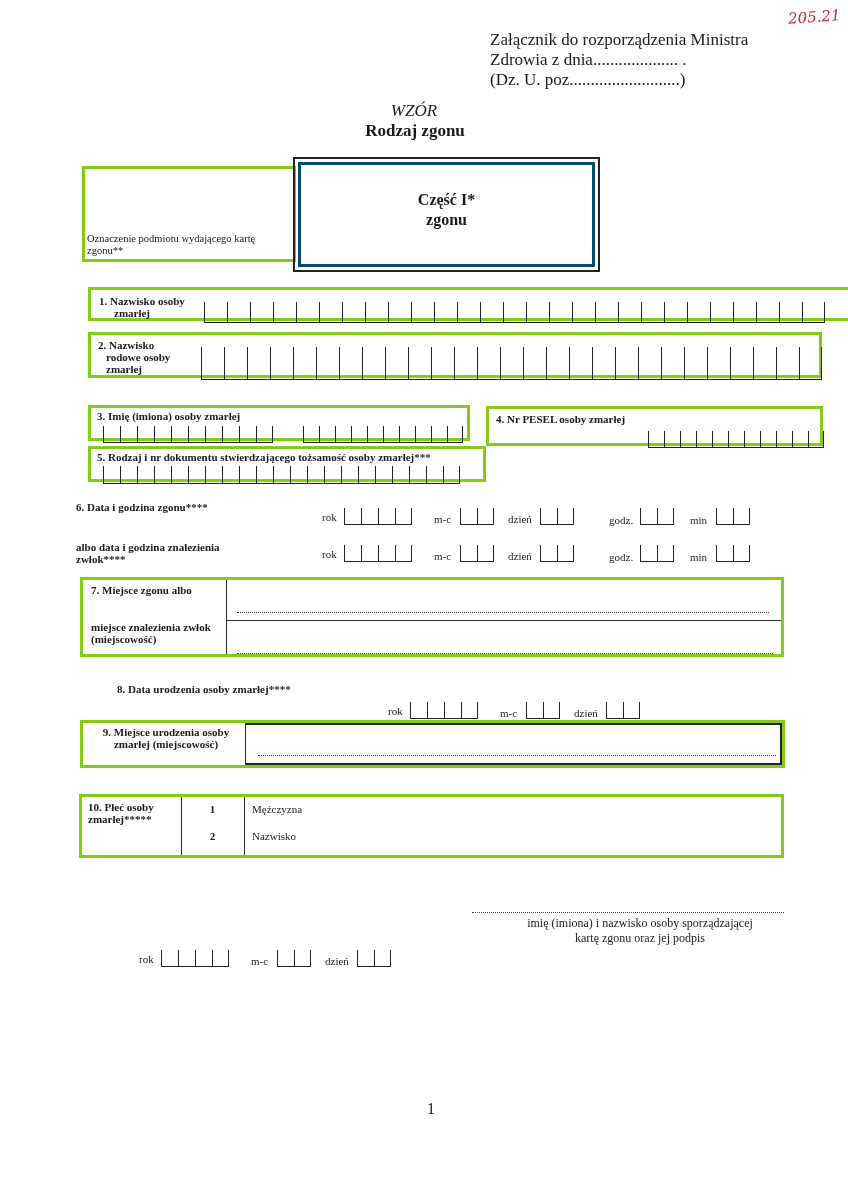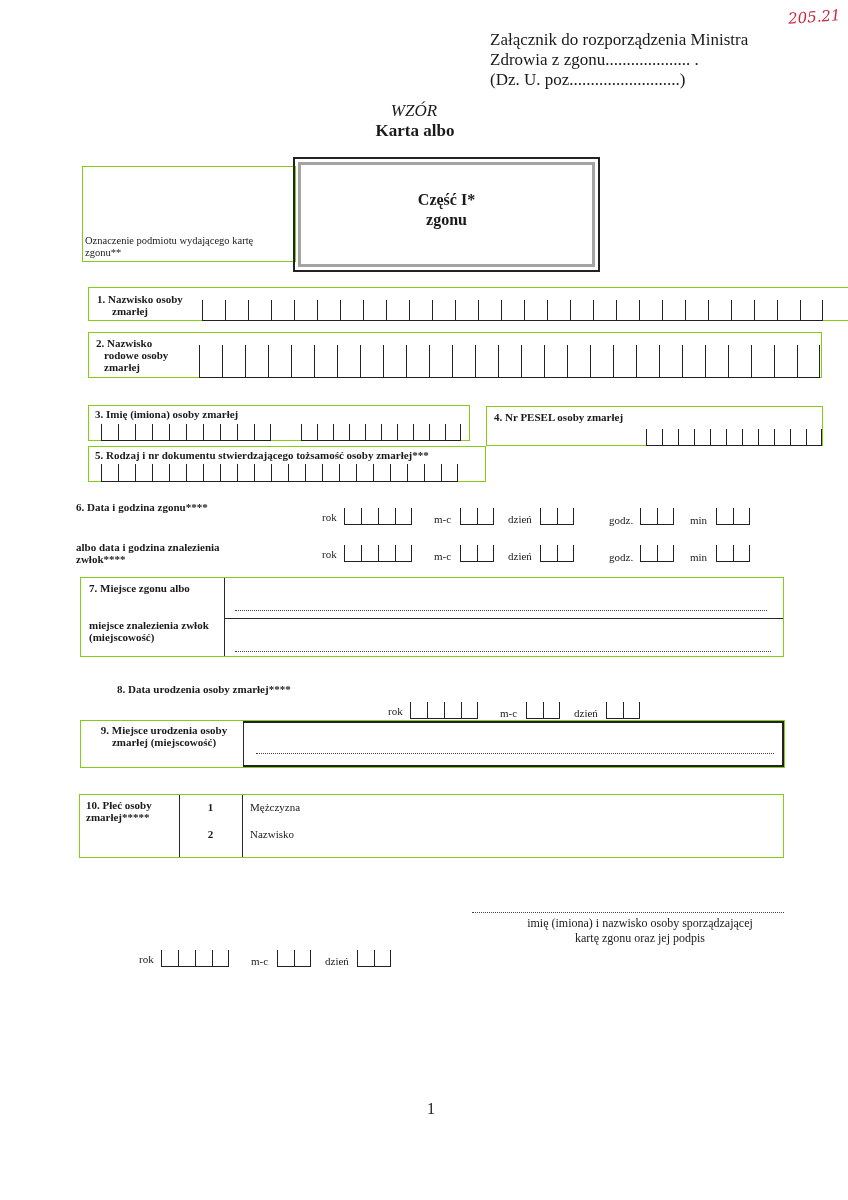--- a/index.html
+++ b/index.html
@@ -2,54 +2,54 @@
 <html><head>
 <meta charset="utf-8">
 <style>
   html, body { margin: 0; padding: 0; background: #ffffff; }
   body { width: 848px; height: 1200px; position: relative; overflow: hidden;
          font-family: "Liberation Serif", "DejaVu Serif", serif; color: #1a1a1a; }
   .abs { position: absolute; }
   .handnote { color: #c8283c; font-family: "DejaVu Serif", serif; font-style: italic; font-size: 15px; transform: rotate(-4deg); }
   .header-ref { left: 490px; top: 30px; font-size: 17px; line-height: 20px; }
   .wzor { left: 0; width: 848px; text-align: center; }
-  .box { border: 1px solid #84cc16; box-sizing: border-box; padding-left: 24px; }
+  .box { border: 3px solid #84cc16; box-sizing: border-box; padding-left: 24px; }
   .small { font-size: 11px; }
   .lbl { font-size: 11px; font-weight: bold; line-height: 12px; }
   .ticks { position: absolute; display: flex; border-bottom: 1.5px solid #222; }
   .ticks span { display: block; border-left: 1.5px solid #222; box-sizing: border-box; }
   .ticks span:last-child { border-right: 1.5px solid #222; }
   .dots { border-bottom: 1px dotted #444; position: absolute; height: 0; }
   .dt-text { font-size: 11px; position: absolute; }
   .datebox { position: absolute; display: flex; border-bottom: 1.2px solid #222; height: 16px; }
   .datebox span { display: block; width: 17px; height: 16px; border-left: 1.2px solid #222; box-sizing: border-box; }
   .datebox span:last-child { border-right: 1.2px solid #222; }
 </style>
 </head>
 <body>
 
 <div class="abs handnote" style="left:788px; top:8px;">205.21</div>
 
 <div class="abs header-ref">
   <div>Załącznik do rozporządzenia Ministra</div>
-  <div>Zdrowia z zgonu.................... .</div>
+  <div>Zdrowia z dnia.................... .</div>
   <div>(Dz. U. poz..........................)</div>
 </div>
 
 <div class="abs wzor" style="top:101px; font-size:17px; font-style:italic; padding-left:0; left:0; width:848px;">
   <span style="position:absolute; left:374px; width:80px; text-align:center;">WZÓR</span>
 </div>
-<div class="abs" style="left:360px; top:121px; width:110px; text-align:center; font-size:17px; font-weight:bold;">Karta albo</div>
+<div class="abs" style="left:360px; top:121px; width:110px; text-align:center; font-size:17px; font-weight:bold;">Rodzaj zgonu</div>
 
 <div class="abs box" style="left:82px; top:166px; width:214px; height:96px;">
   <div class="abs small" style="left:2px; bottom:2px; width:205px; line-height:12px; font-size:10.5px;">Oznaczenie podmiotu wydającego kartę zgonu**</div>
 </div>
 
 <div class="abs" style="left:293px; top:157px; width:307px; height:115px; border:2px solid #222; box-sizing:border-box;">
-  <div class="abs" style="left:3px; top:3px; right:3px; bottom:3px; border:3px solid #a3a3a3; text-align:center; font-weight:bold; font-size:16px; line-height:20px; padding-top:25px; box-sizing:border-box;">
+  <div class="abs" style="left:3px; top:3px; right:3px; bottom:3px; border:3px solid #0c4a6e; text-align:center; font-weight:bold; font-size:16px; line-height:20px; padding-top:25px; box-sizing:border-box;">
     <div>Część I*</div>
     <div>zgonu</div>
   </div>
 </div>
 
 <div class="abs box" style="left:88px; top:287px; width:806px; height:34px;">
   <div class="abs lbl" style="left:8px; top:5px; text-align:left;">
     <div>1. Nazwisko osoby</div>
     <div style="padding-left:15px;">zmarłej</div>
   </div>

